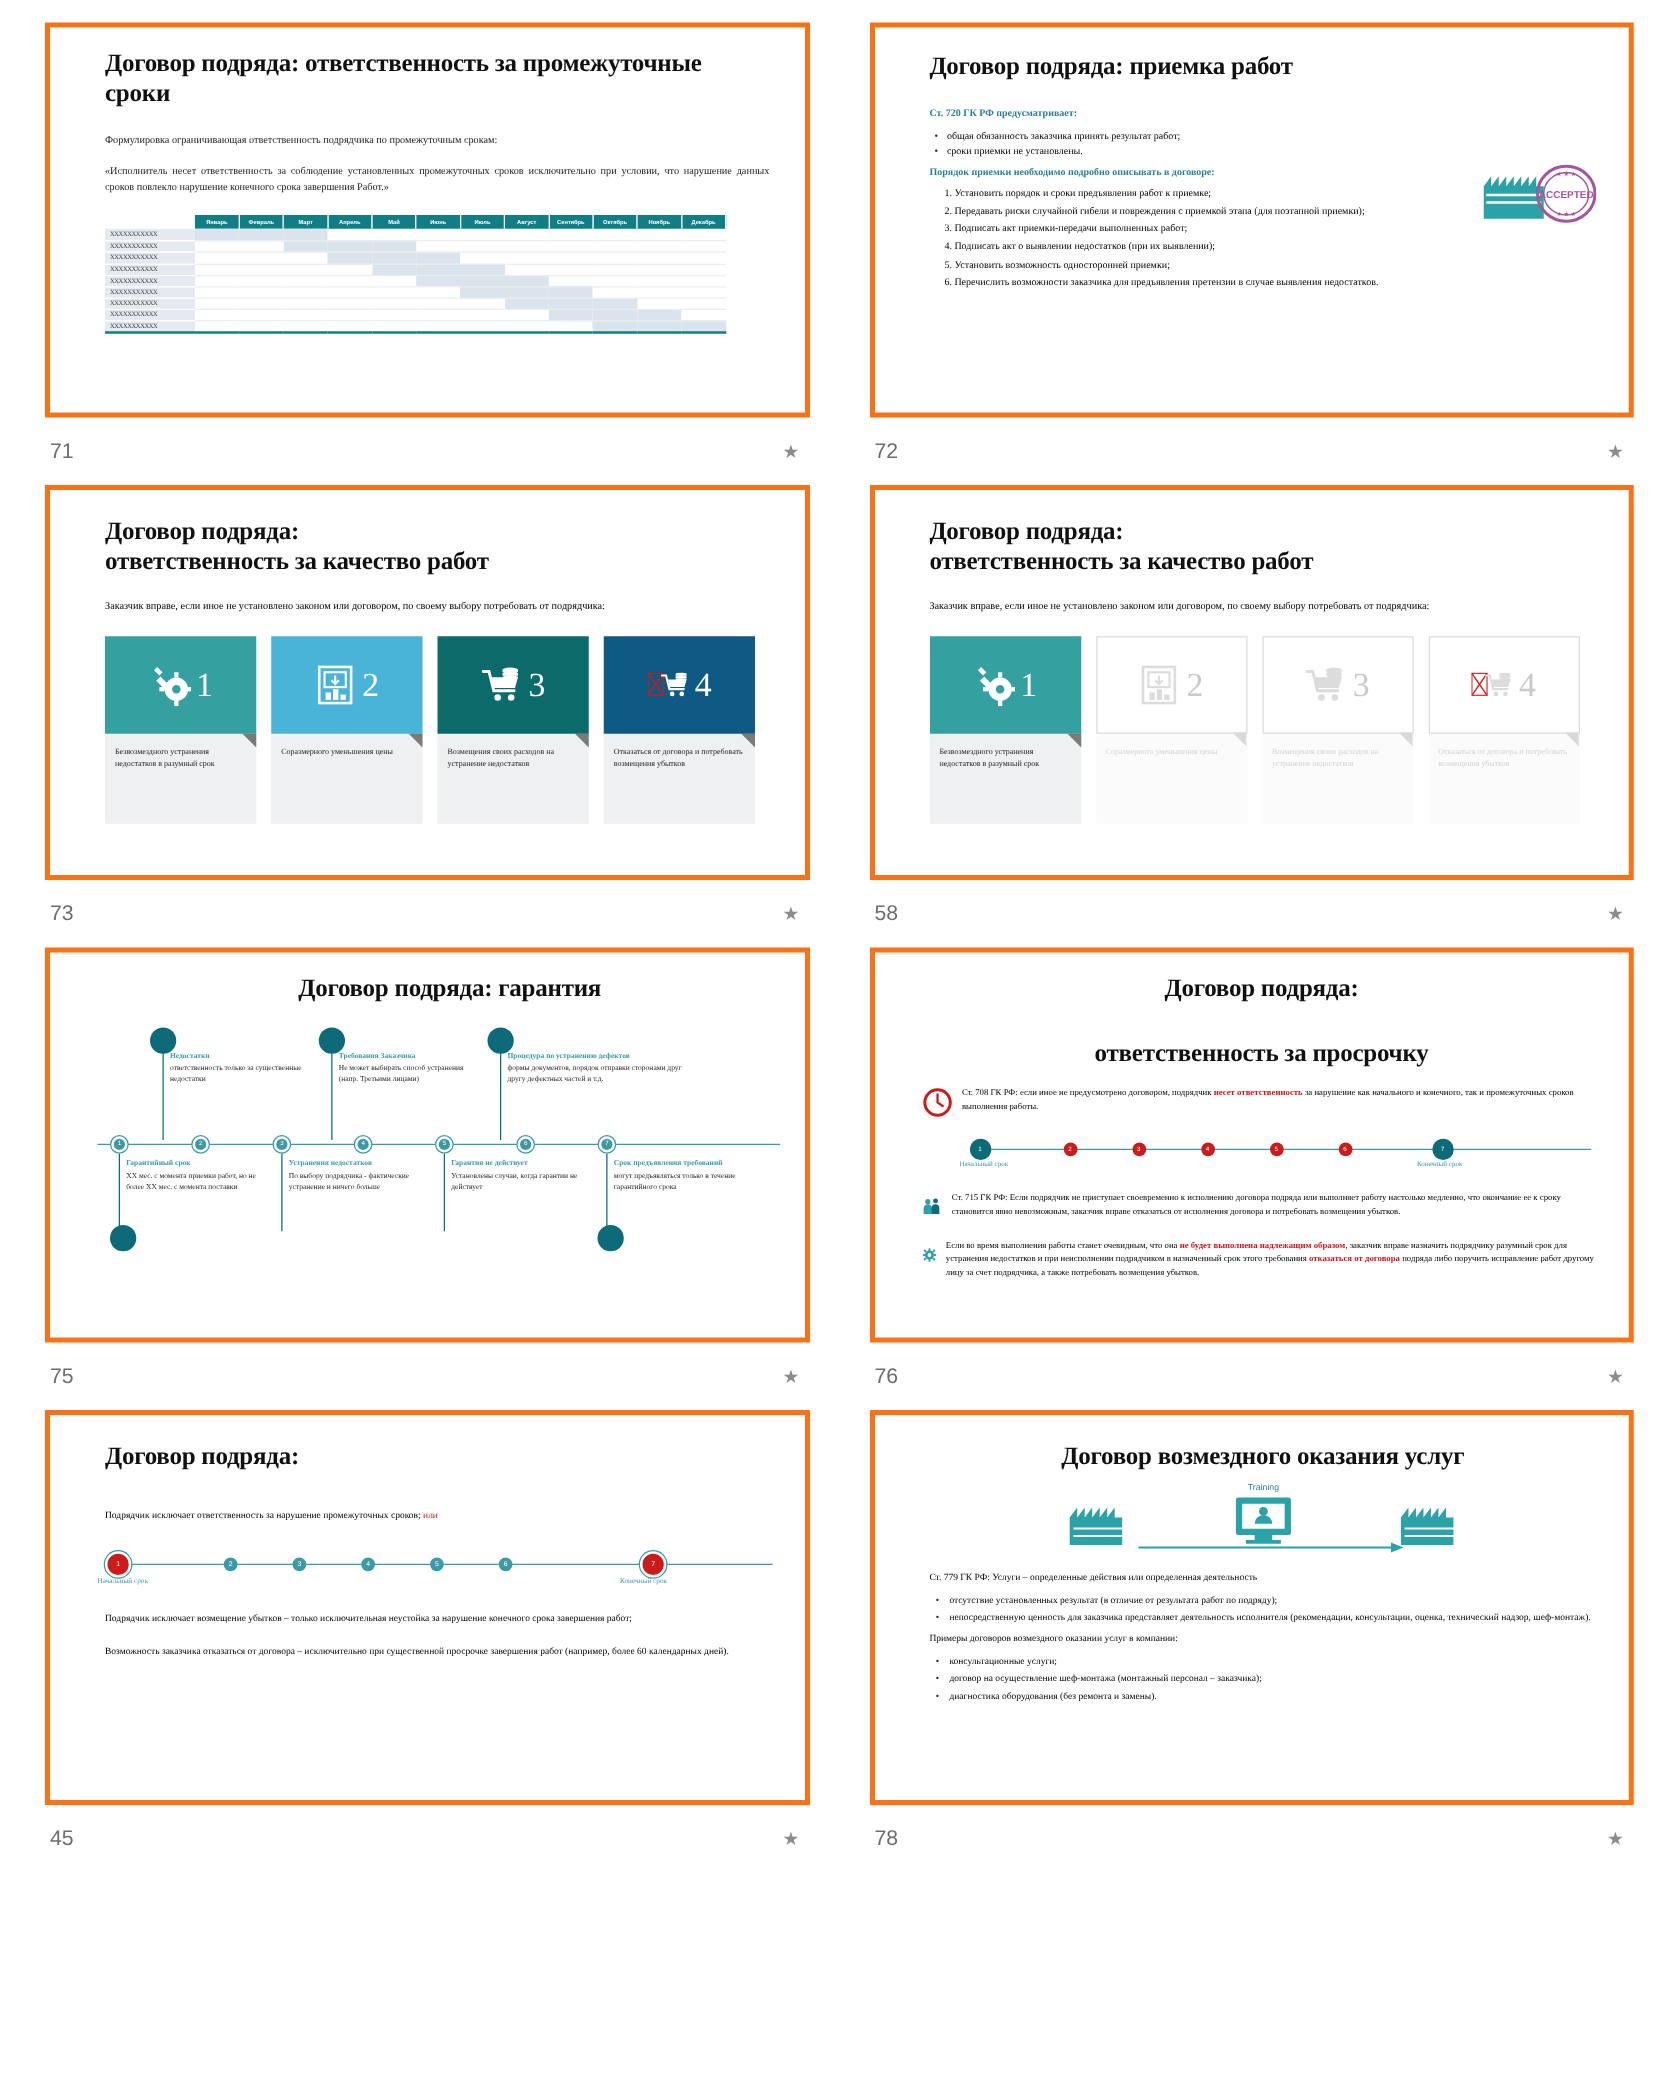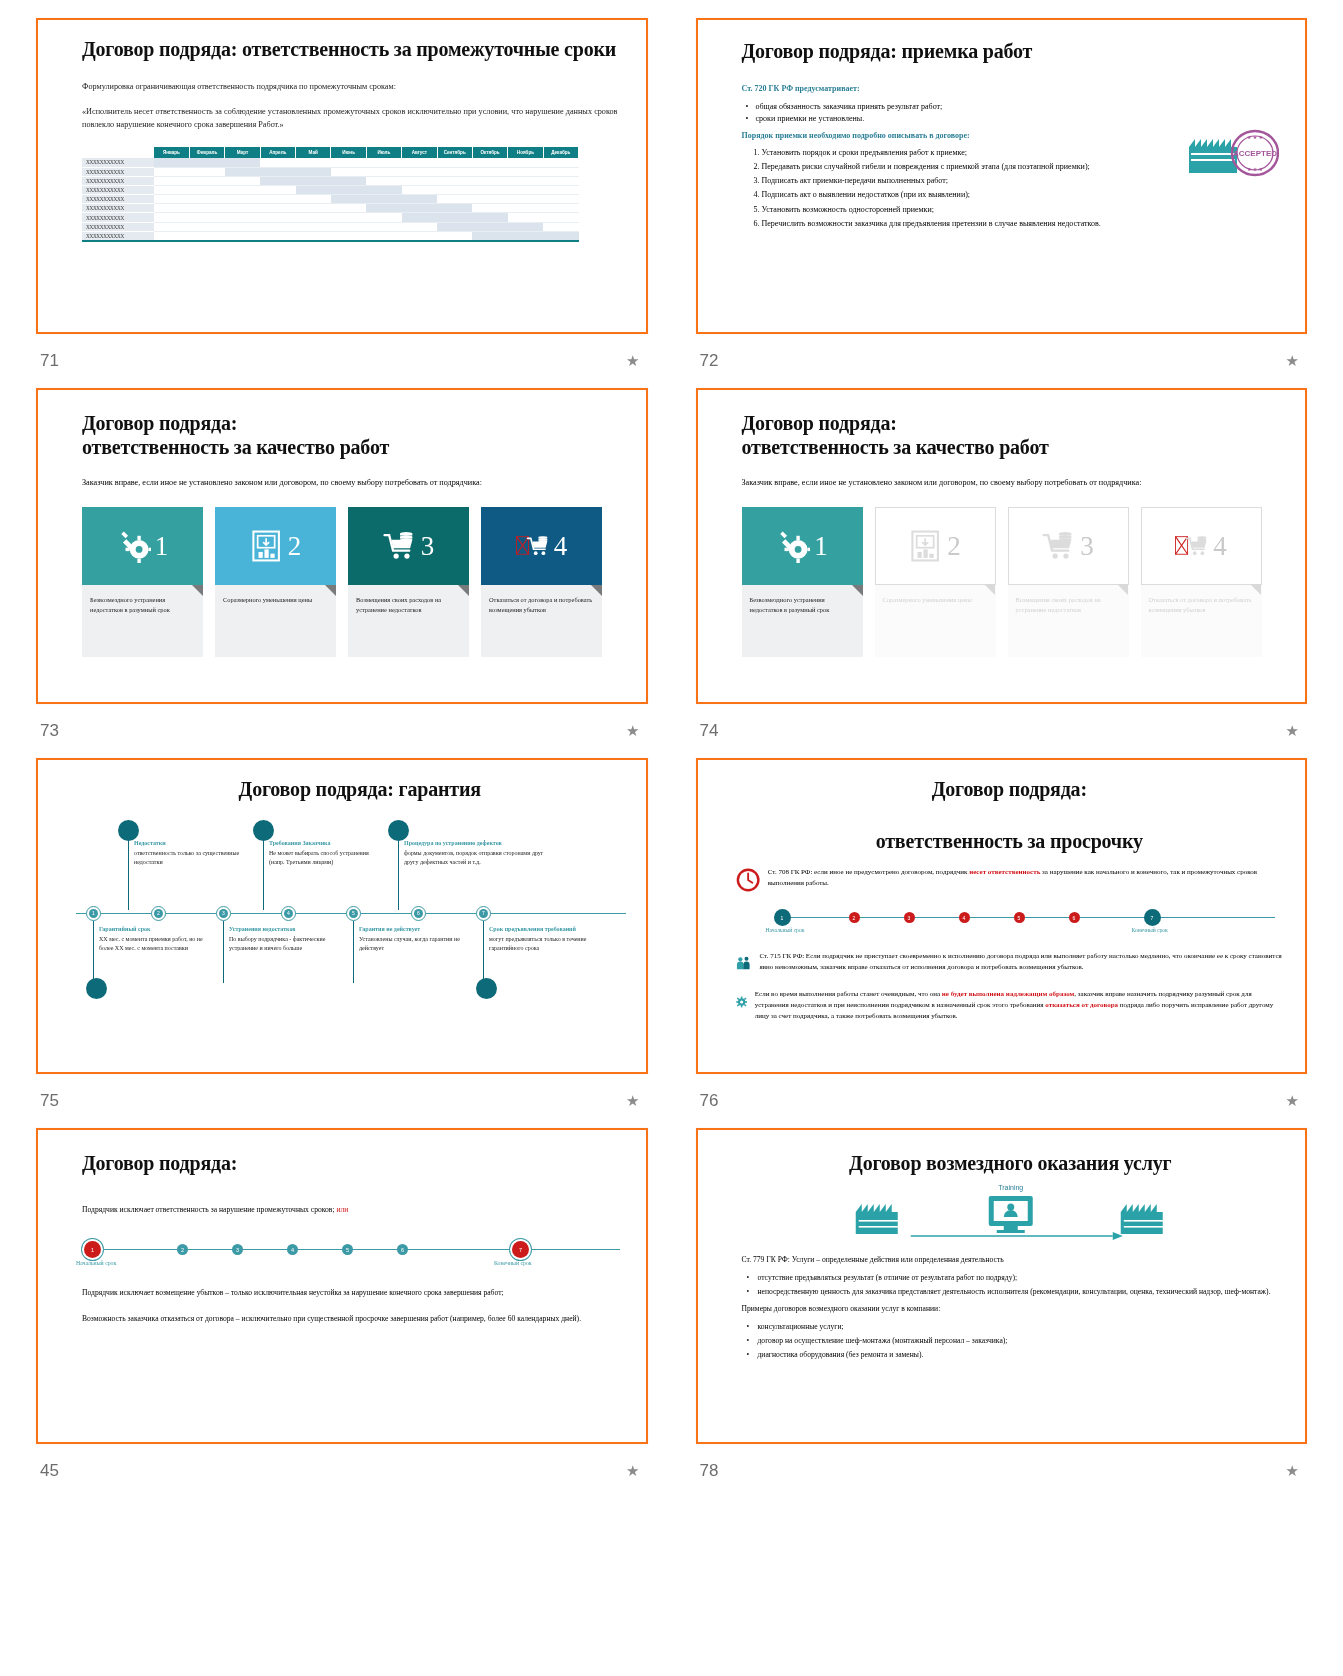--- a/index.html
+++ b/index.html
@@ -15,21 +15,21 @@
     column-gap: 48px;
     row-gap: 0px;
     padding: 18px 36px 0 36px;
   }
   .slidecell { width:100%; }
   .slide {
     position:relative;
     width:100%;
     height:316px;
     background:#fff;
-    border:2px solid #f97316;
+    border:4px solid #f97316;
     box-shadow:0 0 0 1px rgba(0,0,0,0.02);
     overflow:hidden;
   }
   .footer {
     height:54px;
     display:flex; align-items:center; justify-content:space-between;
     padding:0 8px 0 4px;
     color:#6d6d6d;
     font-family:"Liberation Sans", sans-serif;
     font-size:17px;
@@ -544,21 +544,21 @@
                 </g>
               </svg>
          <span class="num">4</span>
          <span class="fold"></span>
        </div>
        <div class="bot">Отказаться от договора и потребовать возмещения убытков</div>
           </div>
         </div>
     </div>
     <div class="footer">
-      <span>74</span>
+      <span>58</span>
       <span class="star">★</span>
     </div>
   </div>
 
   <div class="slidecell">
     <div class="slide s75">
       <div class="s-title" style="text-align:center; margin-left:18px;">Договор подряда: гарантия</div>
       <div class="tl-wrap" id="tl75">
         <div class="tl-axis"></div>
       <div class="tl-node" style="left: 10px;">
@@ -744,21 +744,21 @@
             <rect x="236" y="50" width="28" height="3" fill="#2aa2a8"></rect>
             <circle cx="250" cy="27" r="3.5" fill="#2aa2a8"></circle>
             <path d="M243 37 a7 7 0 0 1 14 0 z" fill="#2aa2a8"></path>
           </g>
           <line x1="150" y1="56" x2="352" y2="56" stroke="#2aa2a8" stroke-width="1.6"></line>
           <polygon points="352,52 362,56 352,60" fill="#2aa2a8"></polygon>
         </svg>
       </div>
       <div class="p">Ст. 779 ГК РФ: Услуги – определенные действия или определенная деятельность</div>
       <ul id="s78-b1">
-          <li>отсутствие предъявляться результат (в отличие от результата работ по подряду);</li>
+          <li>отсутствие установленных результат (в отличие от результата работ по подряду);</li>
           <li>непосредственную ценность для заказчика представляет деятельность исполнителя (рекомендации, консультации, оценка, технический надзор, шеф-монтаж).</li>
         </ul>
       <div class="p">Примеры договоров возмездного оказании услуг в компании:</div>
       <ul id="s78-b2">
           <li>консультационные услуги;</li>
           <li>договор на осуществление шеф-монтажа (монтажный персонал – заказчика);</li>
           <li>диагностика оборудования (без ремонта и замены).</li>
         </ul>
     </div>
     <div class="footer">

